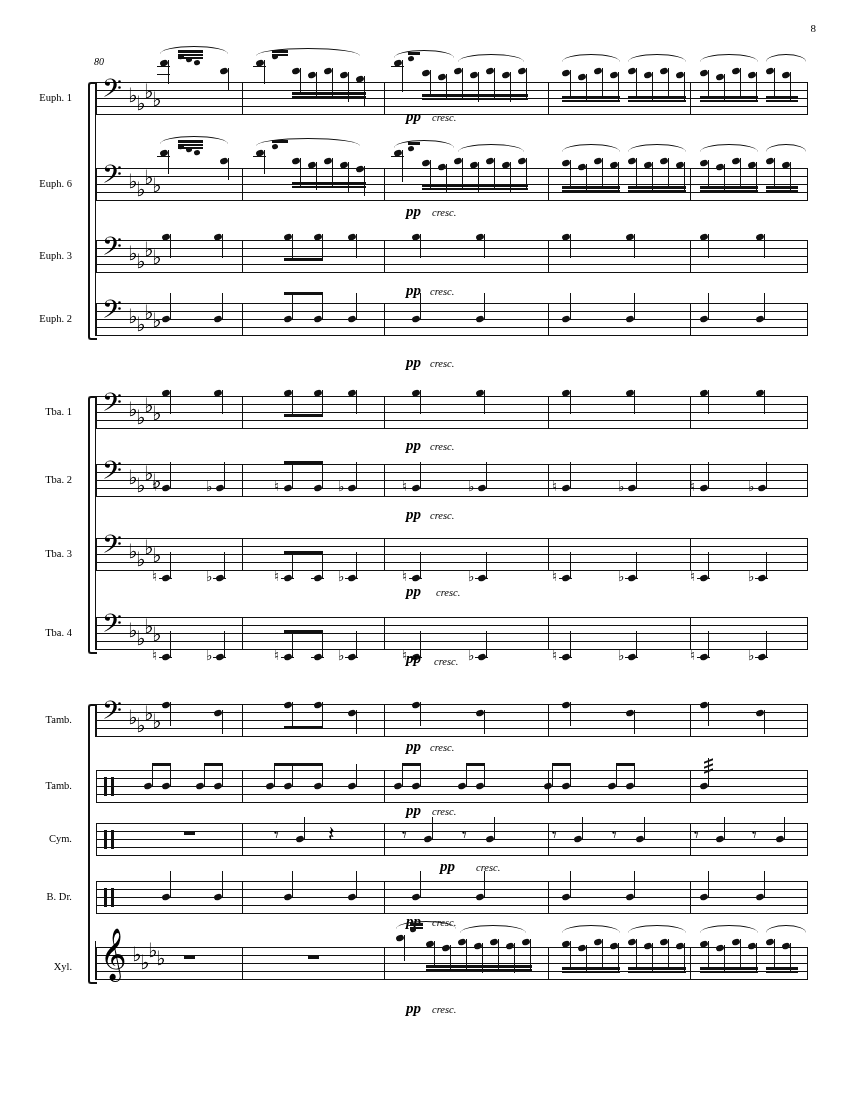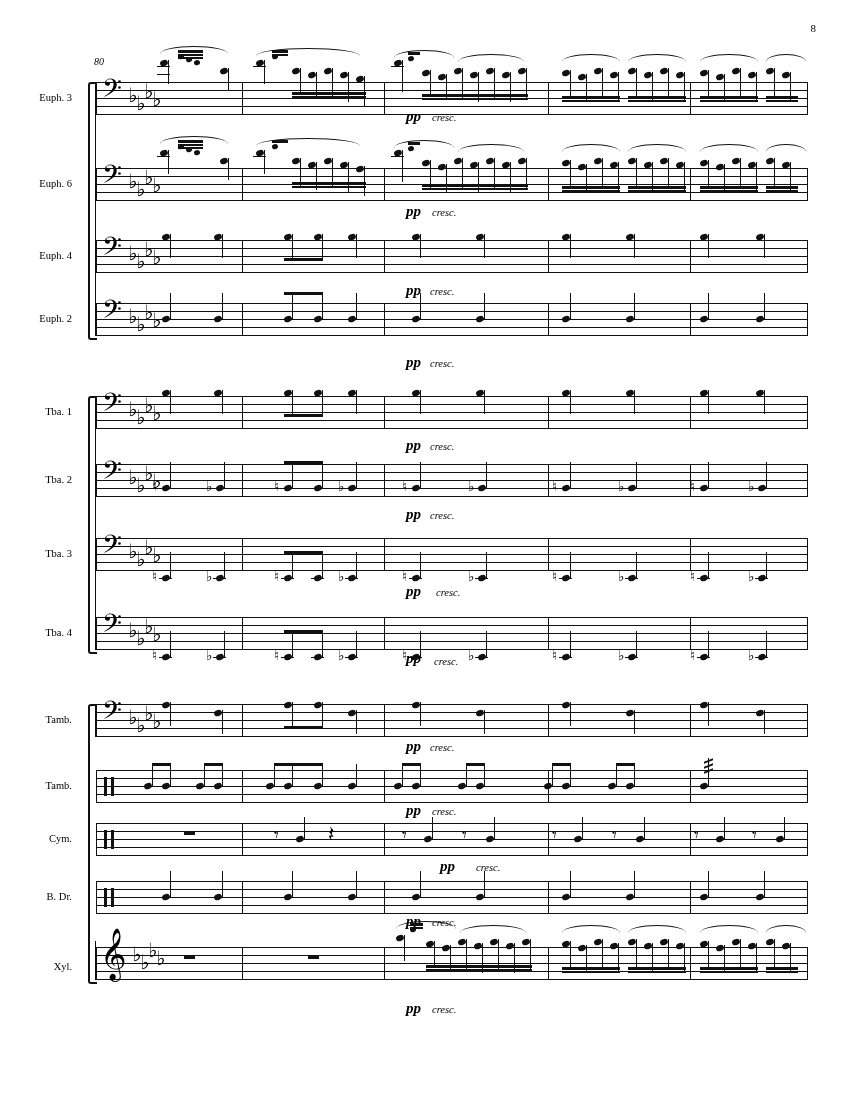--- a/index.html
+++ b/index.html
@@ -199,21 +199,21 @@
   <div class="bracket" style="top:82px; height:254px;"></div>
   <div class="group-barline" style="top:82px; height:254px;"></div>
 
   <div class="bracket" style="top:396px; height:254px;"></div>
   <div class="group-barline" style="top:396px; height:254px;"></div>
 
   <div class="bracket" style="top:704px; height:276px;"></div>
   <div class="group-barline" style="top:704px; height:33px;"></div>
   <div class="group-barline" style="top:941px; height:39px;"></div>
 
-  <div class="inst-label" style="left:10px; top:92px; width:62px;">Euph. 3</div>
+  <div class="inst-label" style="left:10px; top:92px; width:62px;">Euph. 1</div>
   <div class="stave" style="top:82px;">
     <div class="line"></div>
       <div class="line"></div>
       <div class="line"></div>
       <div class="line"></div>
       <div class="line"></div>
     <div class="clef bass">𝄢</div>
     <div class="keysig" style="left:32px; top:3px;">♭</div>
     <div class="keysig" style="left:40px; top:11px;">♭</div>
     <div class="keysig" style="left:48px; top:-1px;">♭</div>
@@ -441,21 +441,21 @@
     <div class="beam" style="left:604px; top:18px; width:58px;"></div>
     <div class="beam thin" style="left:604px; top:22px; width:58px;"></div>
     <div class="beam" style="left:670px; top:18px; width:32px;"></div>
     <div class="beam thin" style="left:670px; top:22px; width:32px;"></div>
     <div class="slur" style="left:604px; top:-24px; width:58px;"></div>
     <div class="slur" style="left:670px; top:-24px; width:40px;"></div>
   </div>
   <div class="dynamic" style="left:406px; top:203px;">pp</div>
   <div class="cresc" style="left:432px; top:207px;">cresc.</div>
 
-  <div class="inst-label" style="left:10px; top:250px; width:62px;">Euph. 4</div>
+  <div class="inst-label" style="left:10px; top:250px; width:62px;">Euph. 3</div>
   <div class="stave" style="top:240px;">
     <div class="line"></div>
       <div class="line"></div>
       <div class="line"></div>
       <div class="line"></div>
       <div class="line"></div>
     <div class="clef bass">𝄢</div>
     <div class="keysig" style="left:32px; top:3px;">♭</div>
     <div class="keysig" style="left:40px; top:11px;">♭</div>
     <div class="keysig" style="left:48px; top:-1px;">♭</div>

